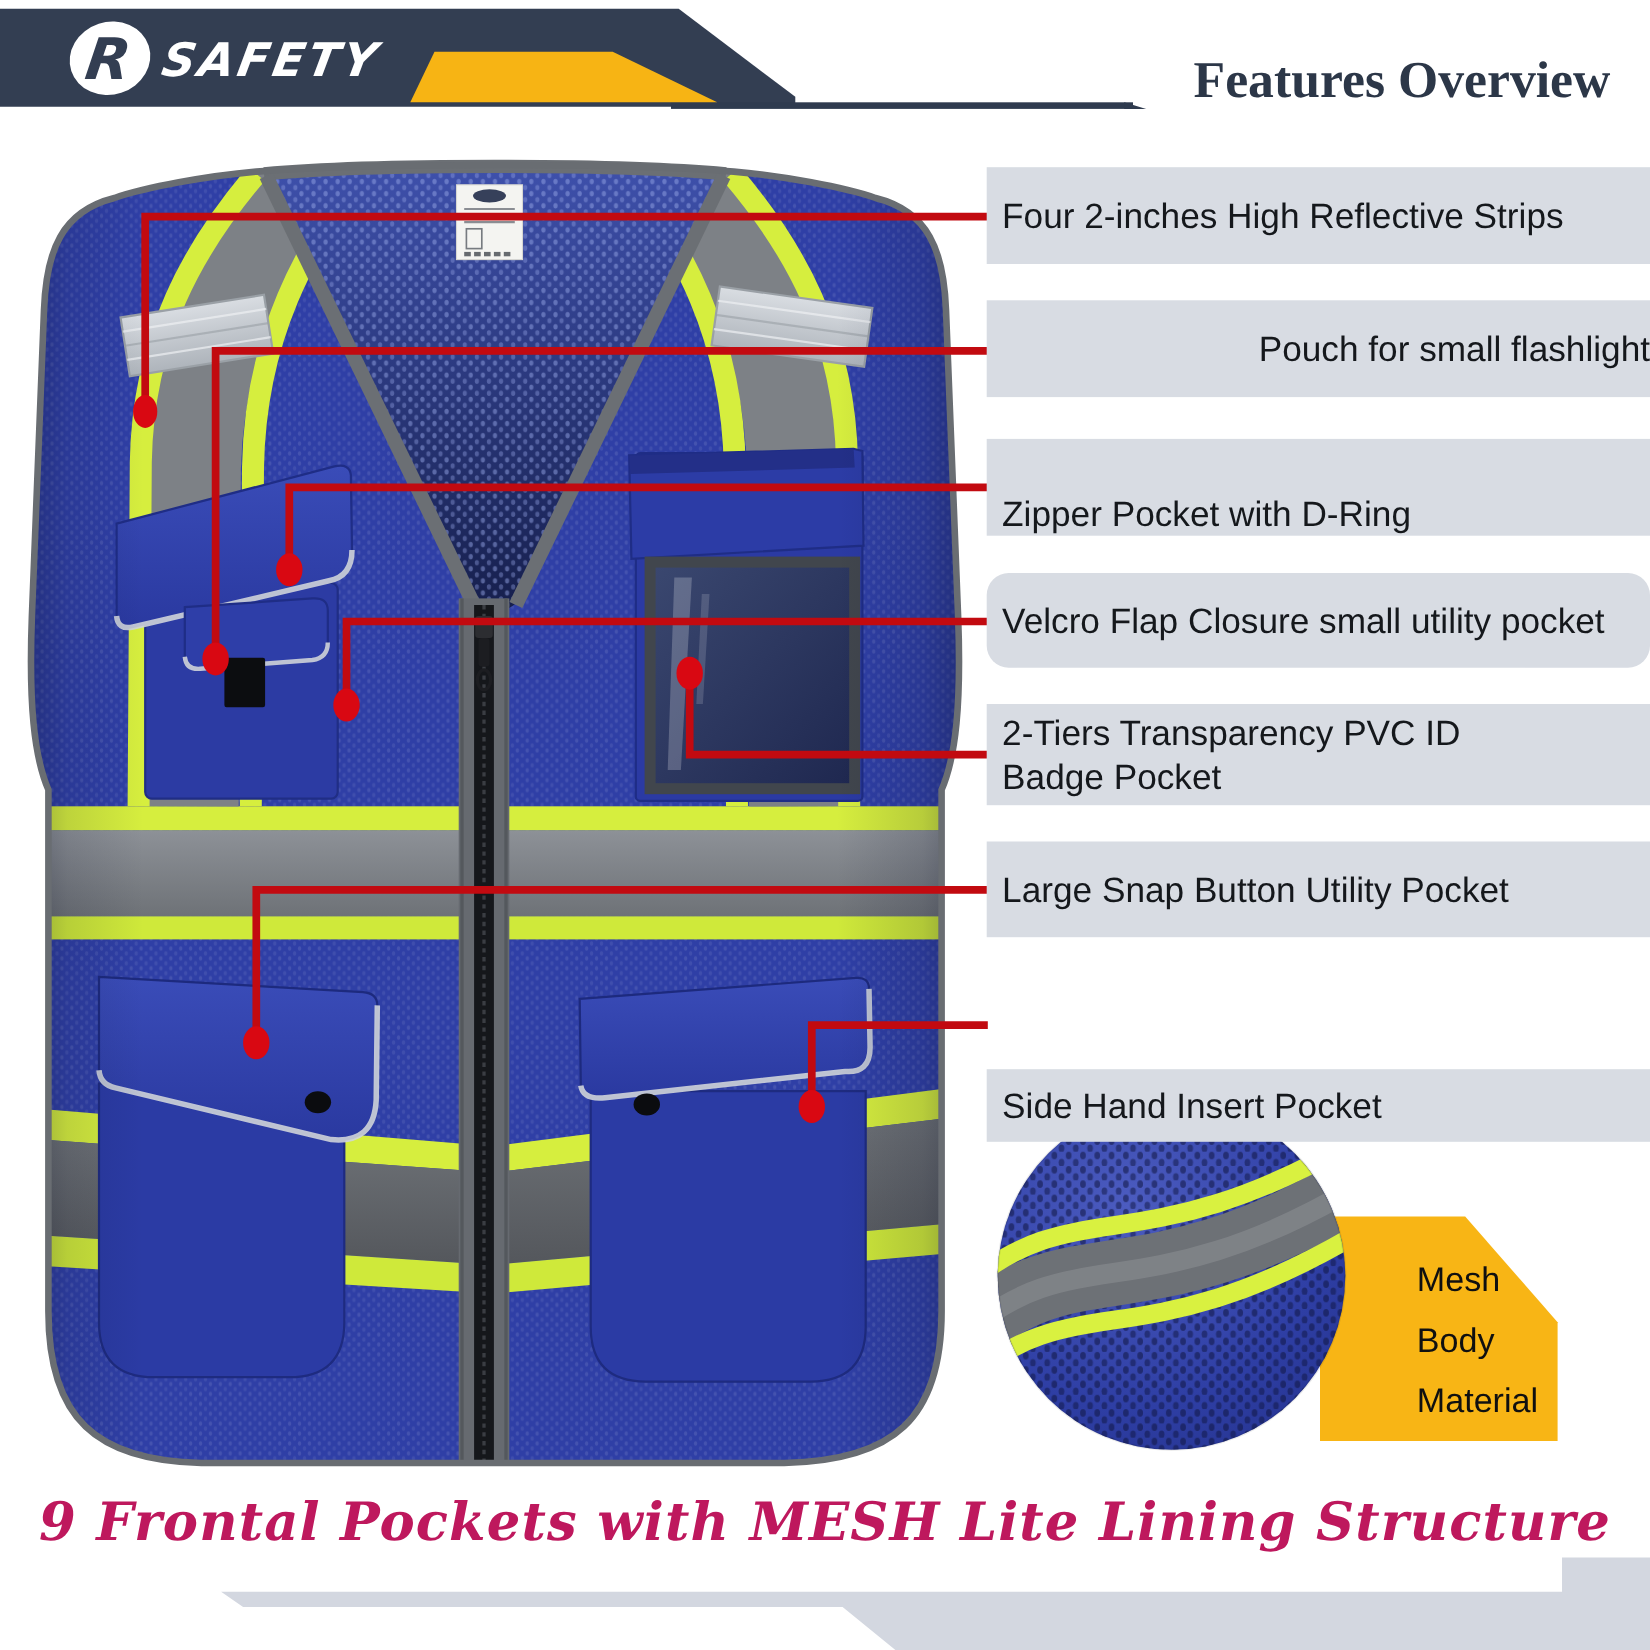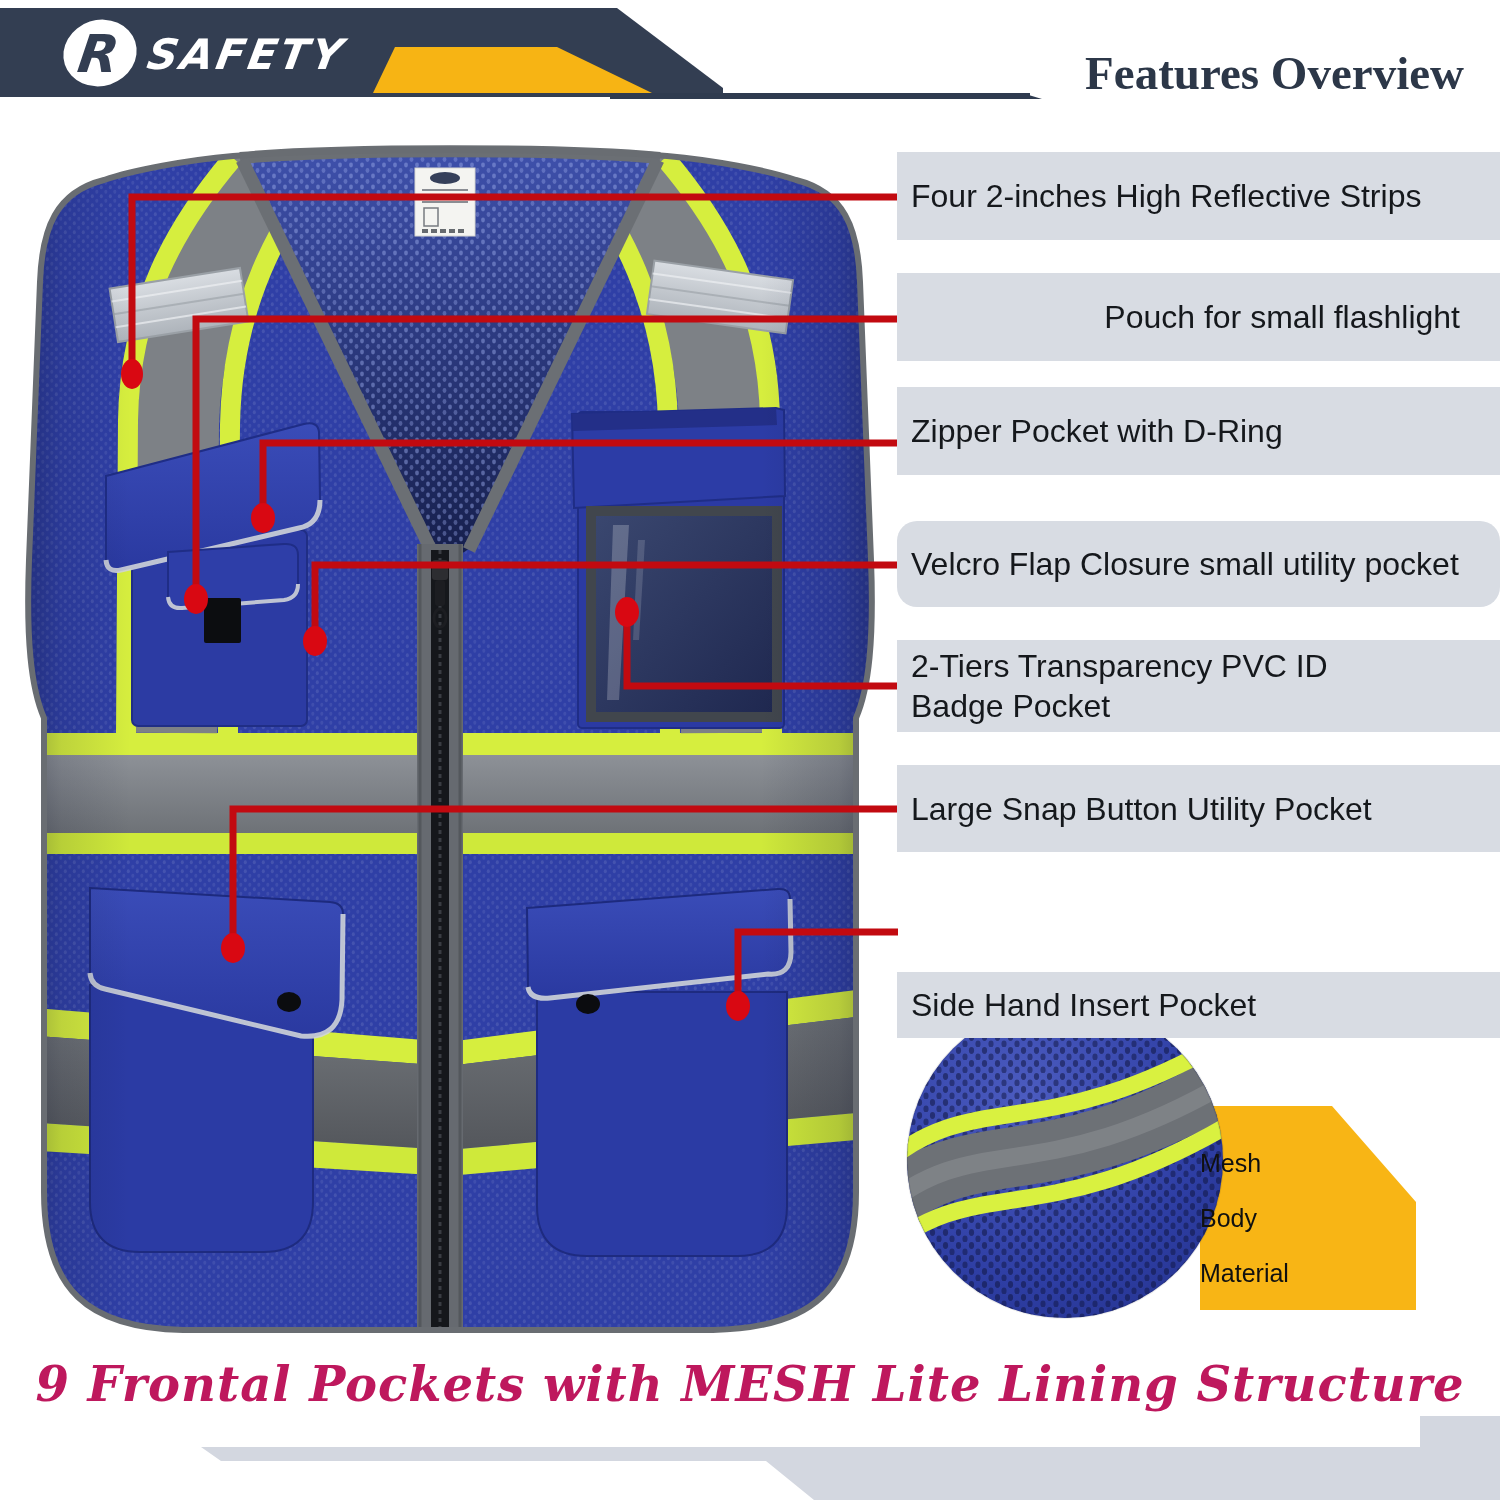--- a/index.html
+++ b/index.html
@@ -8,23 +8,23 @@
   .abs{position:absolute;}
   
   #brand-text{position:absolute;left:148px;top:30px;width:220px;
     font-family:"DejaVu Sans",sans-serif;font-weight:bold;font-style:italic;
     font-size:42px;color:#ffffff;letter-spacing:3px;transform:skewX(-10deg);}
   #page-title{position:absolute;right:36px;top:46px;width:700px;text-align:right;
     font-family:Liberation Serif, serif;font-weight:bold;font-size:47px;color:#2c3748;}
   
   .callout-box{position:absolute;left:897px;width:603px;background:#d8dce3;
     display:flex;align-items:center;box-sizing:border-box;
-    padding-left:14px;padding-right:40px;font-size:32px;color:#15181c;line-height:1.25;}
+    padding-left:14px;font-size:32px;color:#15181c;line-height:1.25;}
   
-  #inset-tag-text{position:absolute;left:1200px;top:1136px;font-size:25px;color:#101010;}
+  #inset-tag-text{position:absolute;left:1288px;top:1136px;font-size:31px;color:#101010;}
   #inset-tag-text span{display:block;line-height:55px;}
   
   #caption{position:absolute;left:0;top:1356px;width:1500px;text-align:center;
     font-family:"DejaVu Serif",serif;font-style:italic;font-weight:bold;
     font-size:48px;color:#be185d;letter-spacing:1px;}
 </style>
 </head>
 <body>
 
 <div id="stage">
@@ -274,21 +274,21 @@
       <ellipse cx="738" cy="1006" rx="12" ry="15"></ellipse>
     </g>
   </svg>
 
   <div class="callout-box" style="top:152px;height:88px;">
       <span>Four 2-inches High Reflective Strips</span>
     </div>
   <div class="callout-box" style="top:273px;height:88px;justify-content:flex-end;">
       <span>Pouch for small flashlight</span>
     </div>
-  <div class="callout-box" style="top:387px;height:88px;">
+  <div class="callout-box" style="top:399px;height:88px;align-items:flex-end;">
       <span>Zipper Pocket with D-Ring</span>
     </div>
   <div class="callout-box" style="top:521px;height:86px;border-radius:20px;">
       <span>Velcro Flap Closure small utility pocket</span>
     </div>
   <div class="callout-box" style="top:640px;height:92px;padding-right:112px;">
       <span>2-Tiers Transparency PVC ID Badge Pocket</span>
     </div>
   <div class="callout-box" style="top:765px;height:87px;">
       <span>Large Snap Button Utility Pocket</span>

